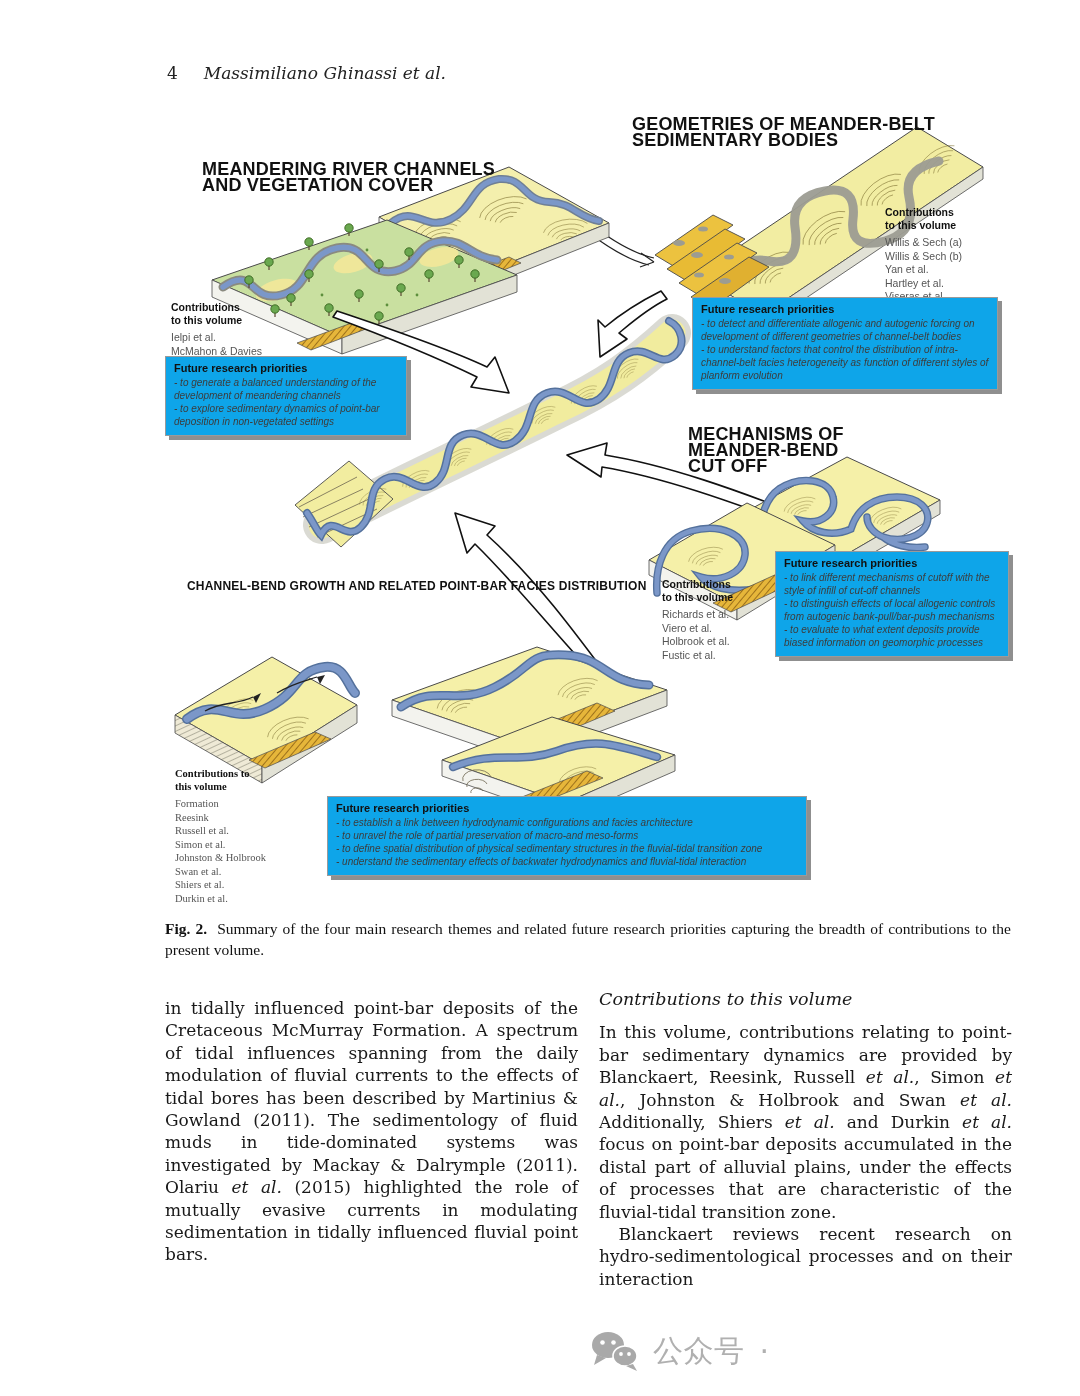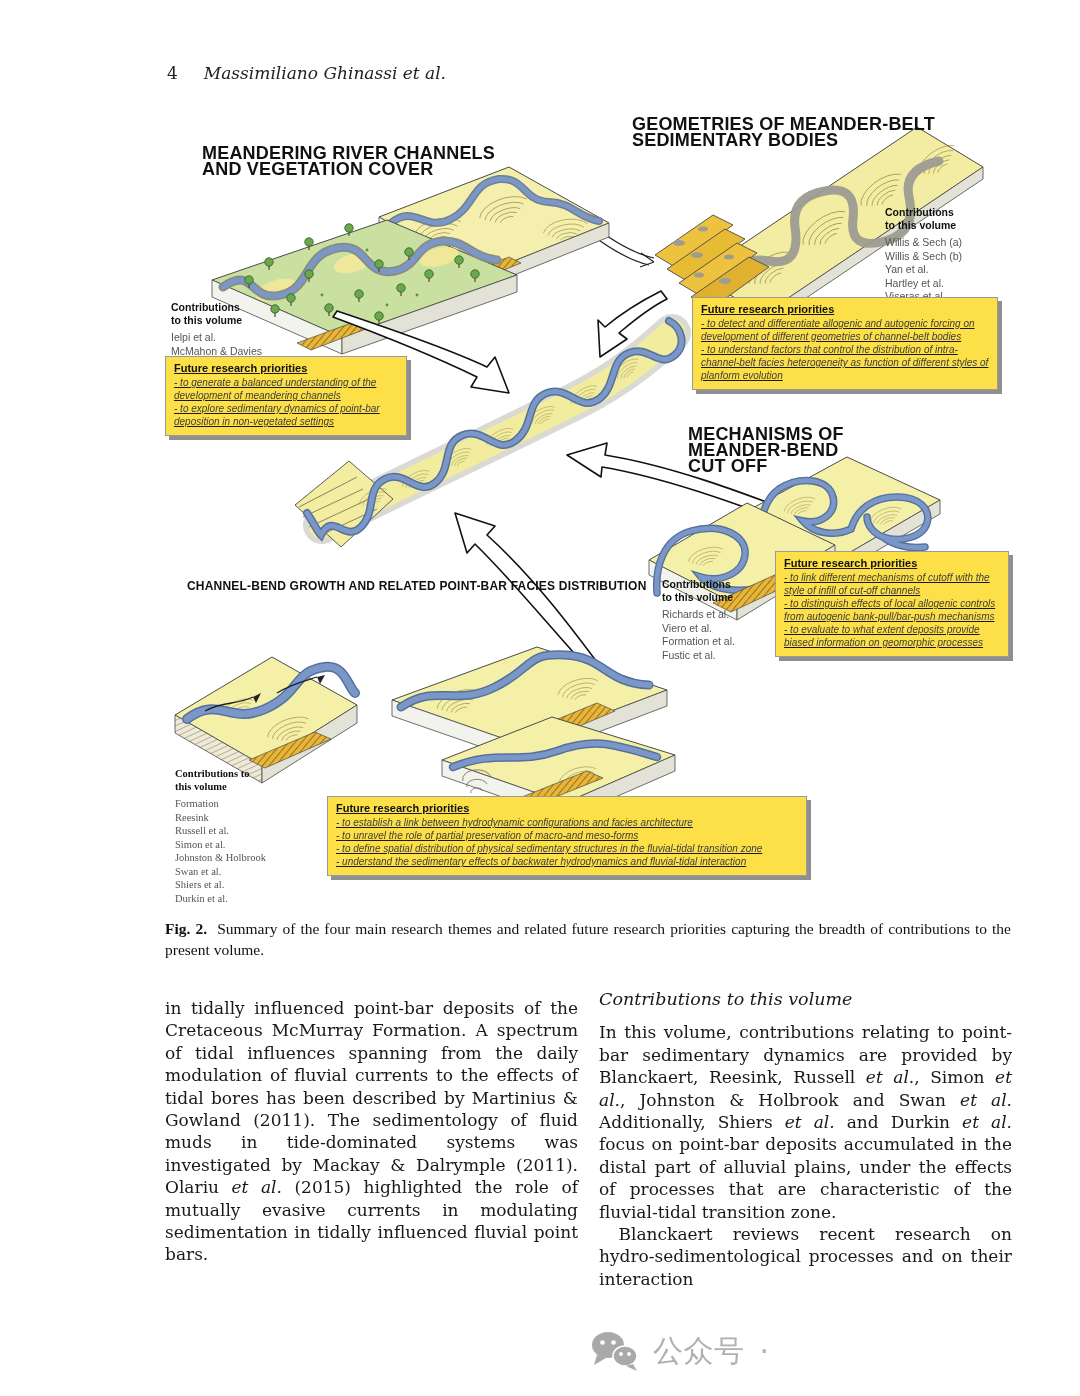--- a/index.html
+++ b/index.html
@@ -12,22 +12,22 @@
                 font-size:17px;color:#222;}
   .running-head .num{font-style:normal;margin-right:26px;}
   .running-head .name{font-style:italic;}
 
   
   .figure{position:absolute;left:110px;top:105px;width:960px;height:805px;}
   .figure svg{position:absolute;left:0;top:0;}
   .fig-title{position:absolute;font-size:18px;font-weight:bold;line-height:16px;color:#111;letter-spacing:.2px;}
   .contrib{position:absolute;font-size:10.5px;line-height:13.5px;color:#555;}
   .contrib .hd{font-weight:bold;color:#111;line-height:13px;margin-bottom:4px;}
-  .frp{position:absolute;background:#fde047;border:1px solid #9a9a9a;box-shadow:4px 4px 0 #8f8f8f;
-       padding:5px 8px 7px 8px;text-decoration:underline;}
+  .frp{position:absolute;background:#0ea5e9;border:1px solid #9a9a9a;box-shadow:4px 4px 0 #8f8f8f;
+       padding:5px 8px 7px 8px;}
   .frp .hd{font-weight:bold;font-size:11px;color:#111;margin-bottom:2px;}
   .frp .it{font-style:italic;font-size:10px;line-height:13px;color:#3d3d3d;}
 
   
   .caption{position:absolute;left:118px;top:918px;width:846px;font-family:"Liberation Serif",serif;
            font-size:15.5px;line-height:21px;color:#111;text-align:justify;}
   .caption b{font-weight:bold;}
 
   
   .col{position:absolute;width:413px;font-family:"DejaVu Serif",serif;font-size:17px;
@@ -255,21 +255,21 @@
         <path d="M 296,662 C 340,644 360,660 400,646 C 440,632 458,640 500,652" fill="none" stroke="#7b97c8" stroke-width="5.5" stroke-linecap="round"></path>
         <g stroke="#6d6650" stroke-width="0.8" fill="none">
           <path d="M 306,676 A 14,9 0 0 1 334,672"></path>
           <path d="M 310,682 A 10,6 0 0 1 330,679"></path>
           <path d="M 314,688 A 6,4 0 0 1 326,686"></path>
         </g>
         <polygon points="360,694 430,666 446,673 376,701" fill="url(#hatch)" stroke="#4a4a4a" stroke-width="0.7"></polygon>
       </g>
     </svg>
 
-    <div class="fig-title" style="left:45px;top:40px;">
+    <div class="fig-title" style="left:45px;top:56px;">
       <div>MEANDERING RIVER CHANNELS</div>
       <div>AND VEGETATION COVER</div>
     </div>
     <div class="fig-title" style="left:475px;top:11px;">
       <div>GEOMETRIES OF MEANDER-BELT</div>
       <div>SEDIMENTARY BODIES</div>
     </div>
     <div class="fig-title" style="left:531px;top:321px;">
       <div>MECHANISMS OF</div>
       <div>MEANDER-BEND</div>
@@ -298,21 +298,21 @@
       <div>Hartley et al.</div>
       <div>Viseras et al.</div>
     </div>
     <div class="contrib" style="left:505px;top:473px;">
       <div class="hd">
           <div>Contributions</div>
           <div>to this volume</div>
         </div>
       <div>Richards et al.</div>
       <div>Viero et al.</div>
-      <div>Formation et al.</div>
+      <div>Holbrook et al.</div>
       <div>Fustic et al.</div>
     </div>
     <div class="contrib" style="left:18px;top:662px;font-family:Liberation Serif, serif;">
       <div class="hd">
           <div>Contributions to</div>
           <div>this volume</div>
         </div>
       <div>Formation</div>
       <div>Reesink</div>
       <div>Russell et al.</div>

